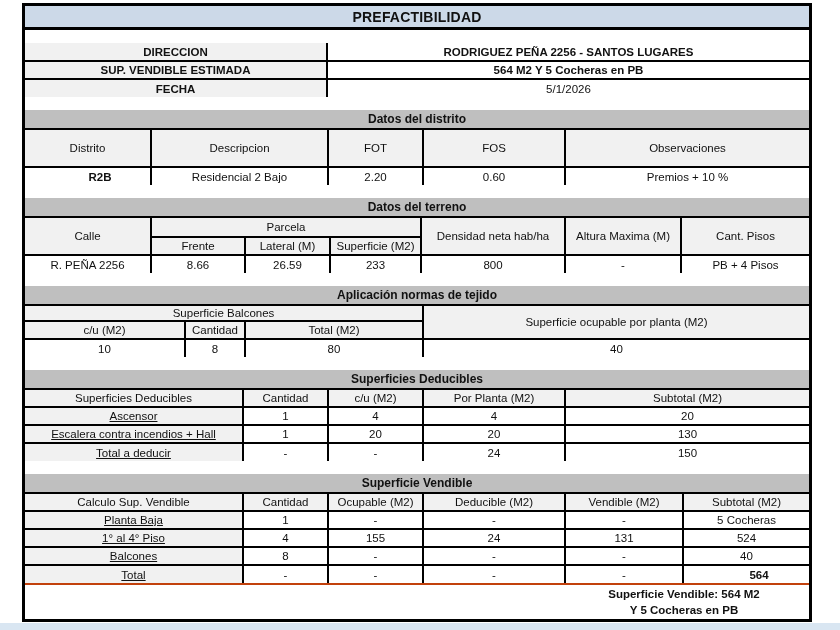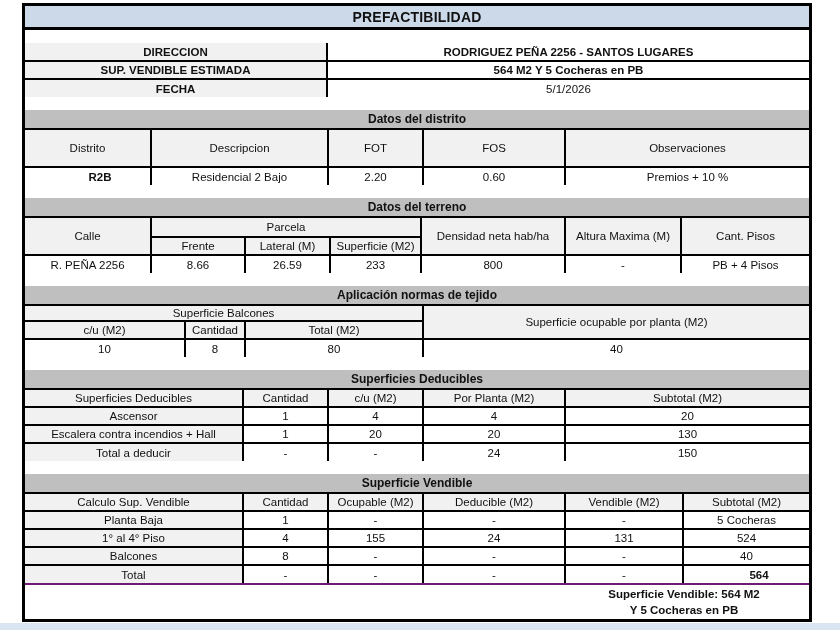--- a/index.html
+++ b/index.html
@@ -27,21 +27,21 @@
   }
   table tr:first-child > td { border-top: none; }
   table tr:last-child > td { border-bottom: none; }
   td:first-child { border-left: none; }
   td:last-child { border-right: none; }
 
   .section-title td {
     background: #bfbfbf; font-weight: bold; font-size: 12px; height: 19px; margin-left: 40px;
   }
   .hdr { background: #f1f1f1; }
-  .lbl { background: #f1f1f1; }
+  .lbl { background: #f1f1f1; text-decoration: underline; }
   .bold { font-weight: bold; padding-left: 28px; }
   .tall td { height: 38px; }
 
   .info-label { background: #f1f1f1; font-weight: bold; }
   .info-value { font-weight: bold; }
   .info-value.normal { font-weight: normal; margin-left: 40px; }
 
   .footer-block { height: 36px; position: relative; background: #fff; }
   .footer-text {
     position: absolute; right: 0; top: 0; width: 250px; height: 100%;
@@ -282,21 +282,21 @@
       <td class="lbl">Total</td>
       <td>-</td>
       <td>-</td>
       <td>-</td>
       <td>-</td>
       <td class="bold">564</td>
     </tr>
   </tbody>
     </table>
 
-  <div class="footer-block" style="border-top:2px solid #701a75">
+  <div class="footer-block" style="border-top:2px solid #c2410c">
     <div class="footer-text">
       <span>Superficie Vendible: 564 M2</span>
       <span>Y 5 Cocheras en PB</span>
     </div>
   </div>
 
 </div>
 
 <div class="bottom-strip"></div>
 

